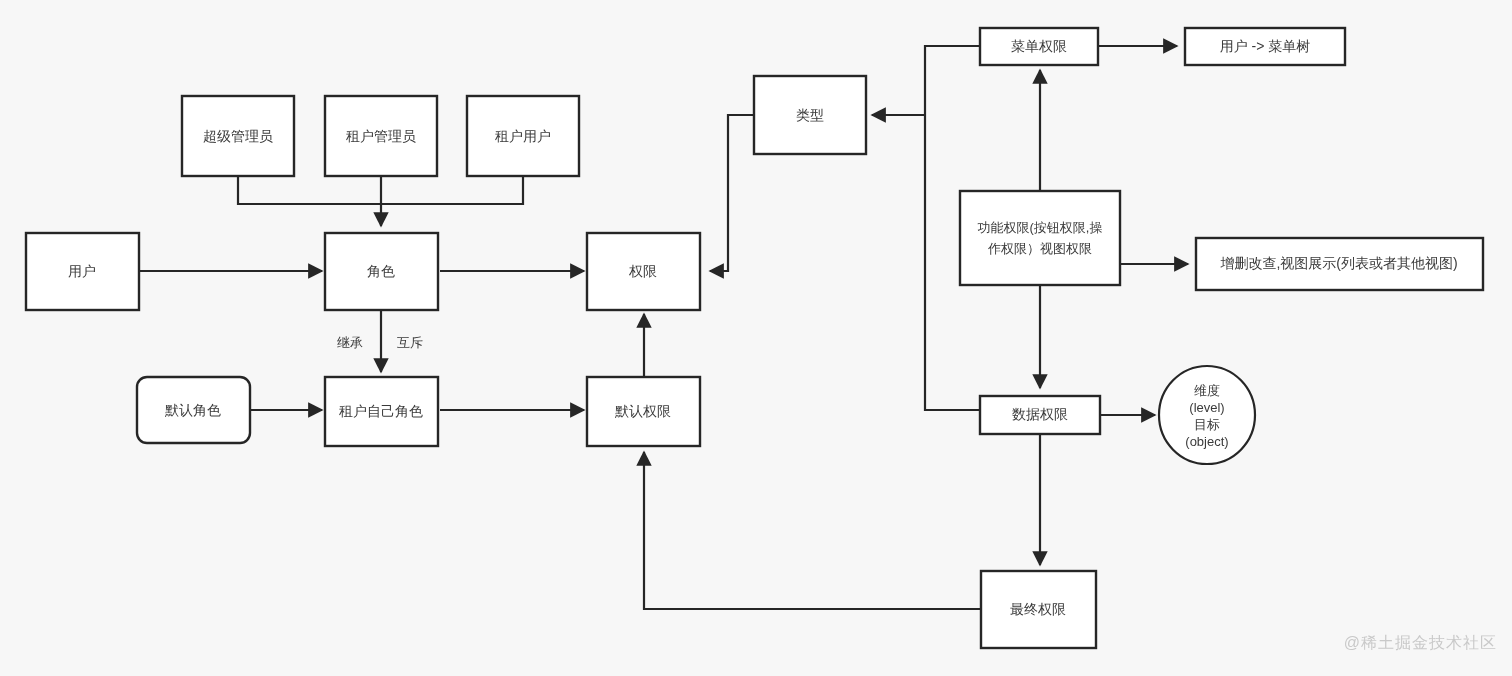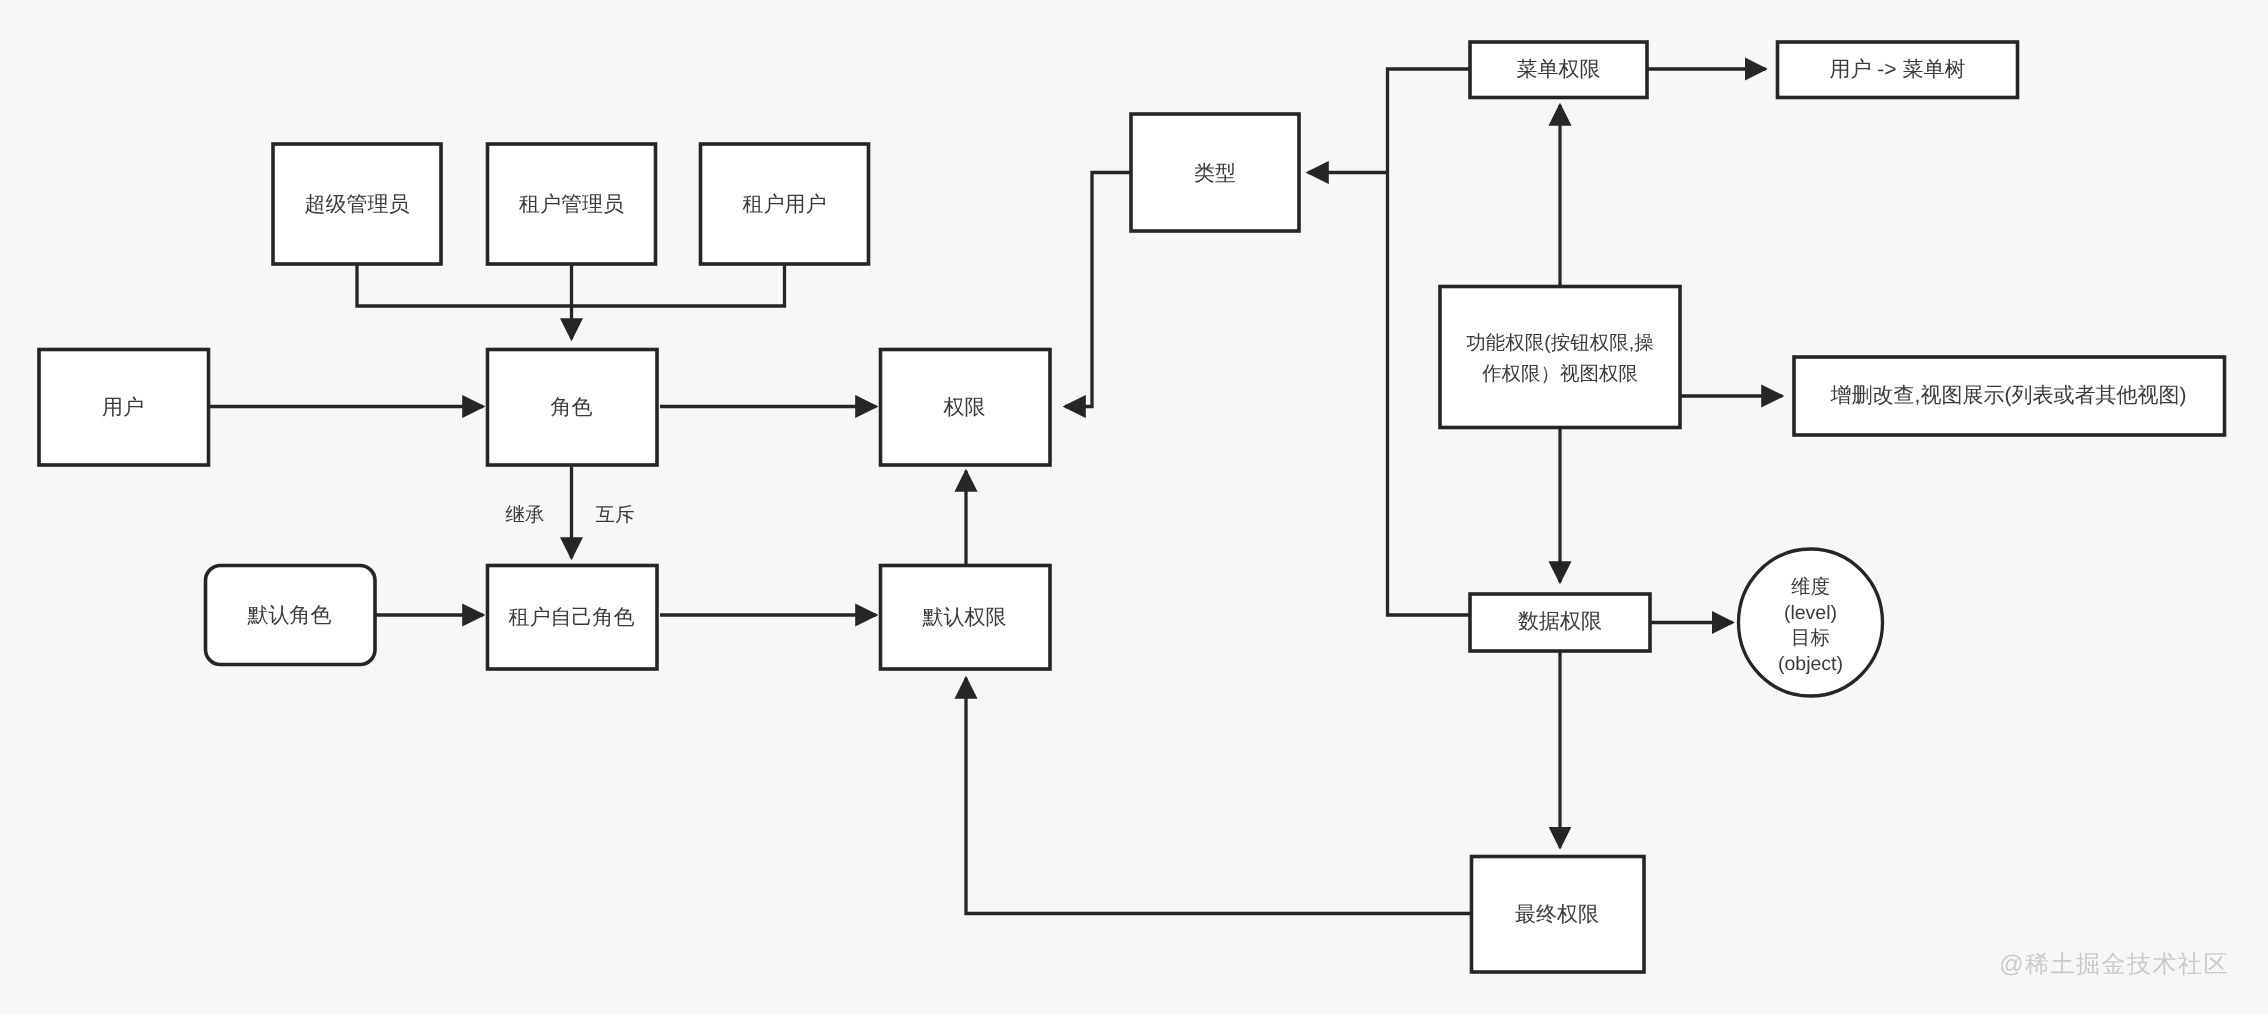--- a/index.html
+++ b/index.html
@@ -55,21 +55,21 @@
   }
   .edge-label {
     fill: #3a3a3a;
     font-family: "Liberation Sans", "DejaVu Sans", sans-serif;
     font-size: 13px;
     text-anchor: middle;
     dominant-baseline: middle;
   }
   .watermark {
     position: absolute;
-    right: 26px;
+    right: 15px;
     bottom: 22px;
     color: #c9c9c9;
     font-size: 16px;
     font-family: "Liberation Sans", "DejaVu Sans", sans-serif;
     letter-spacing: 1px;
     user-select: none;
   }
 </style>
 </head>
 <body>

